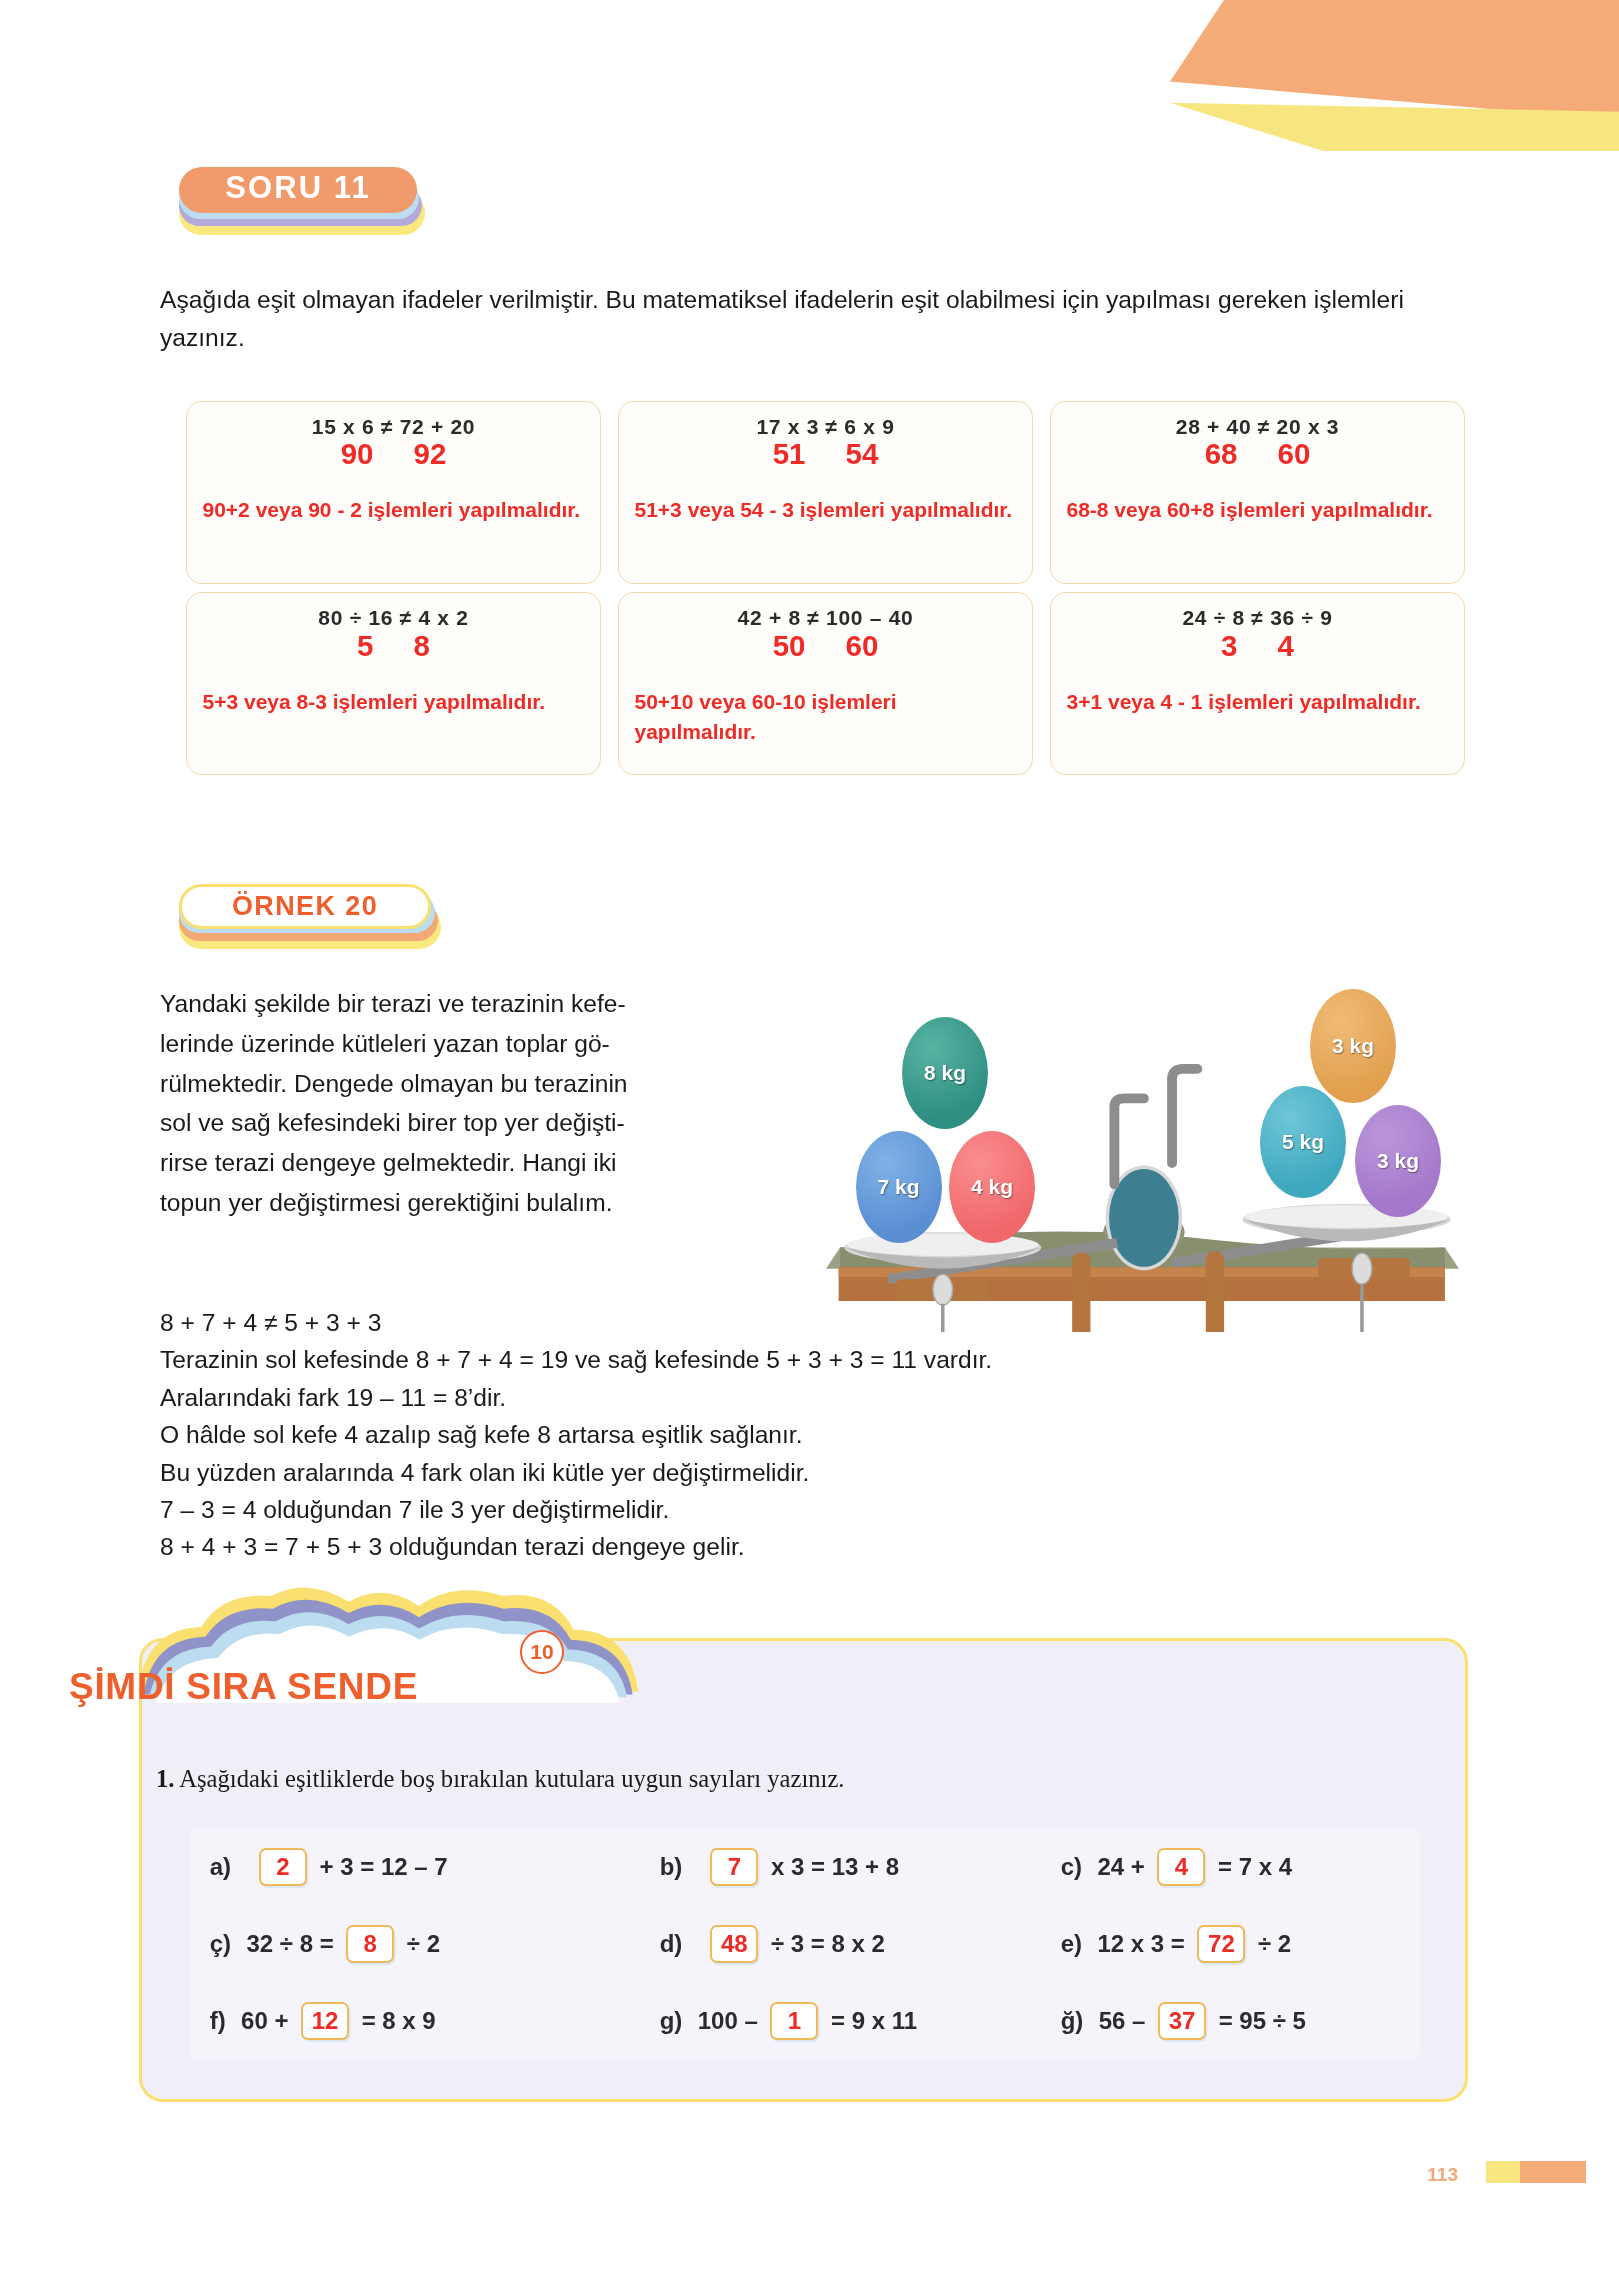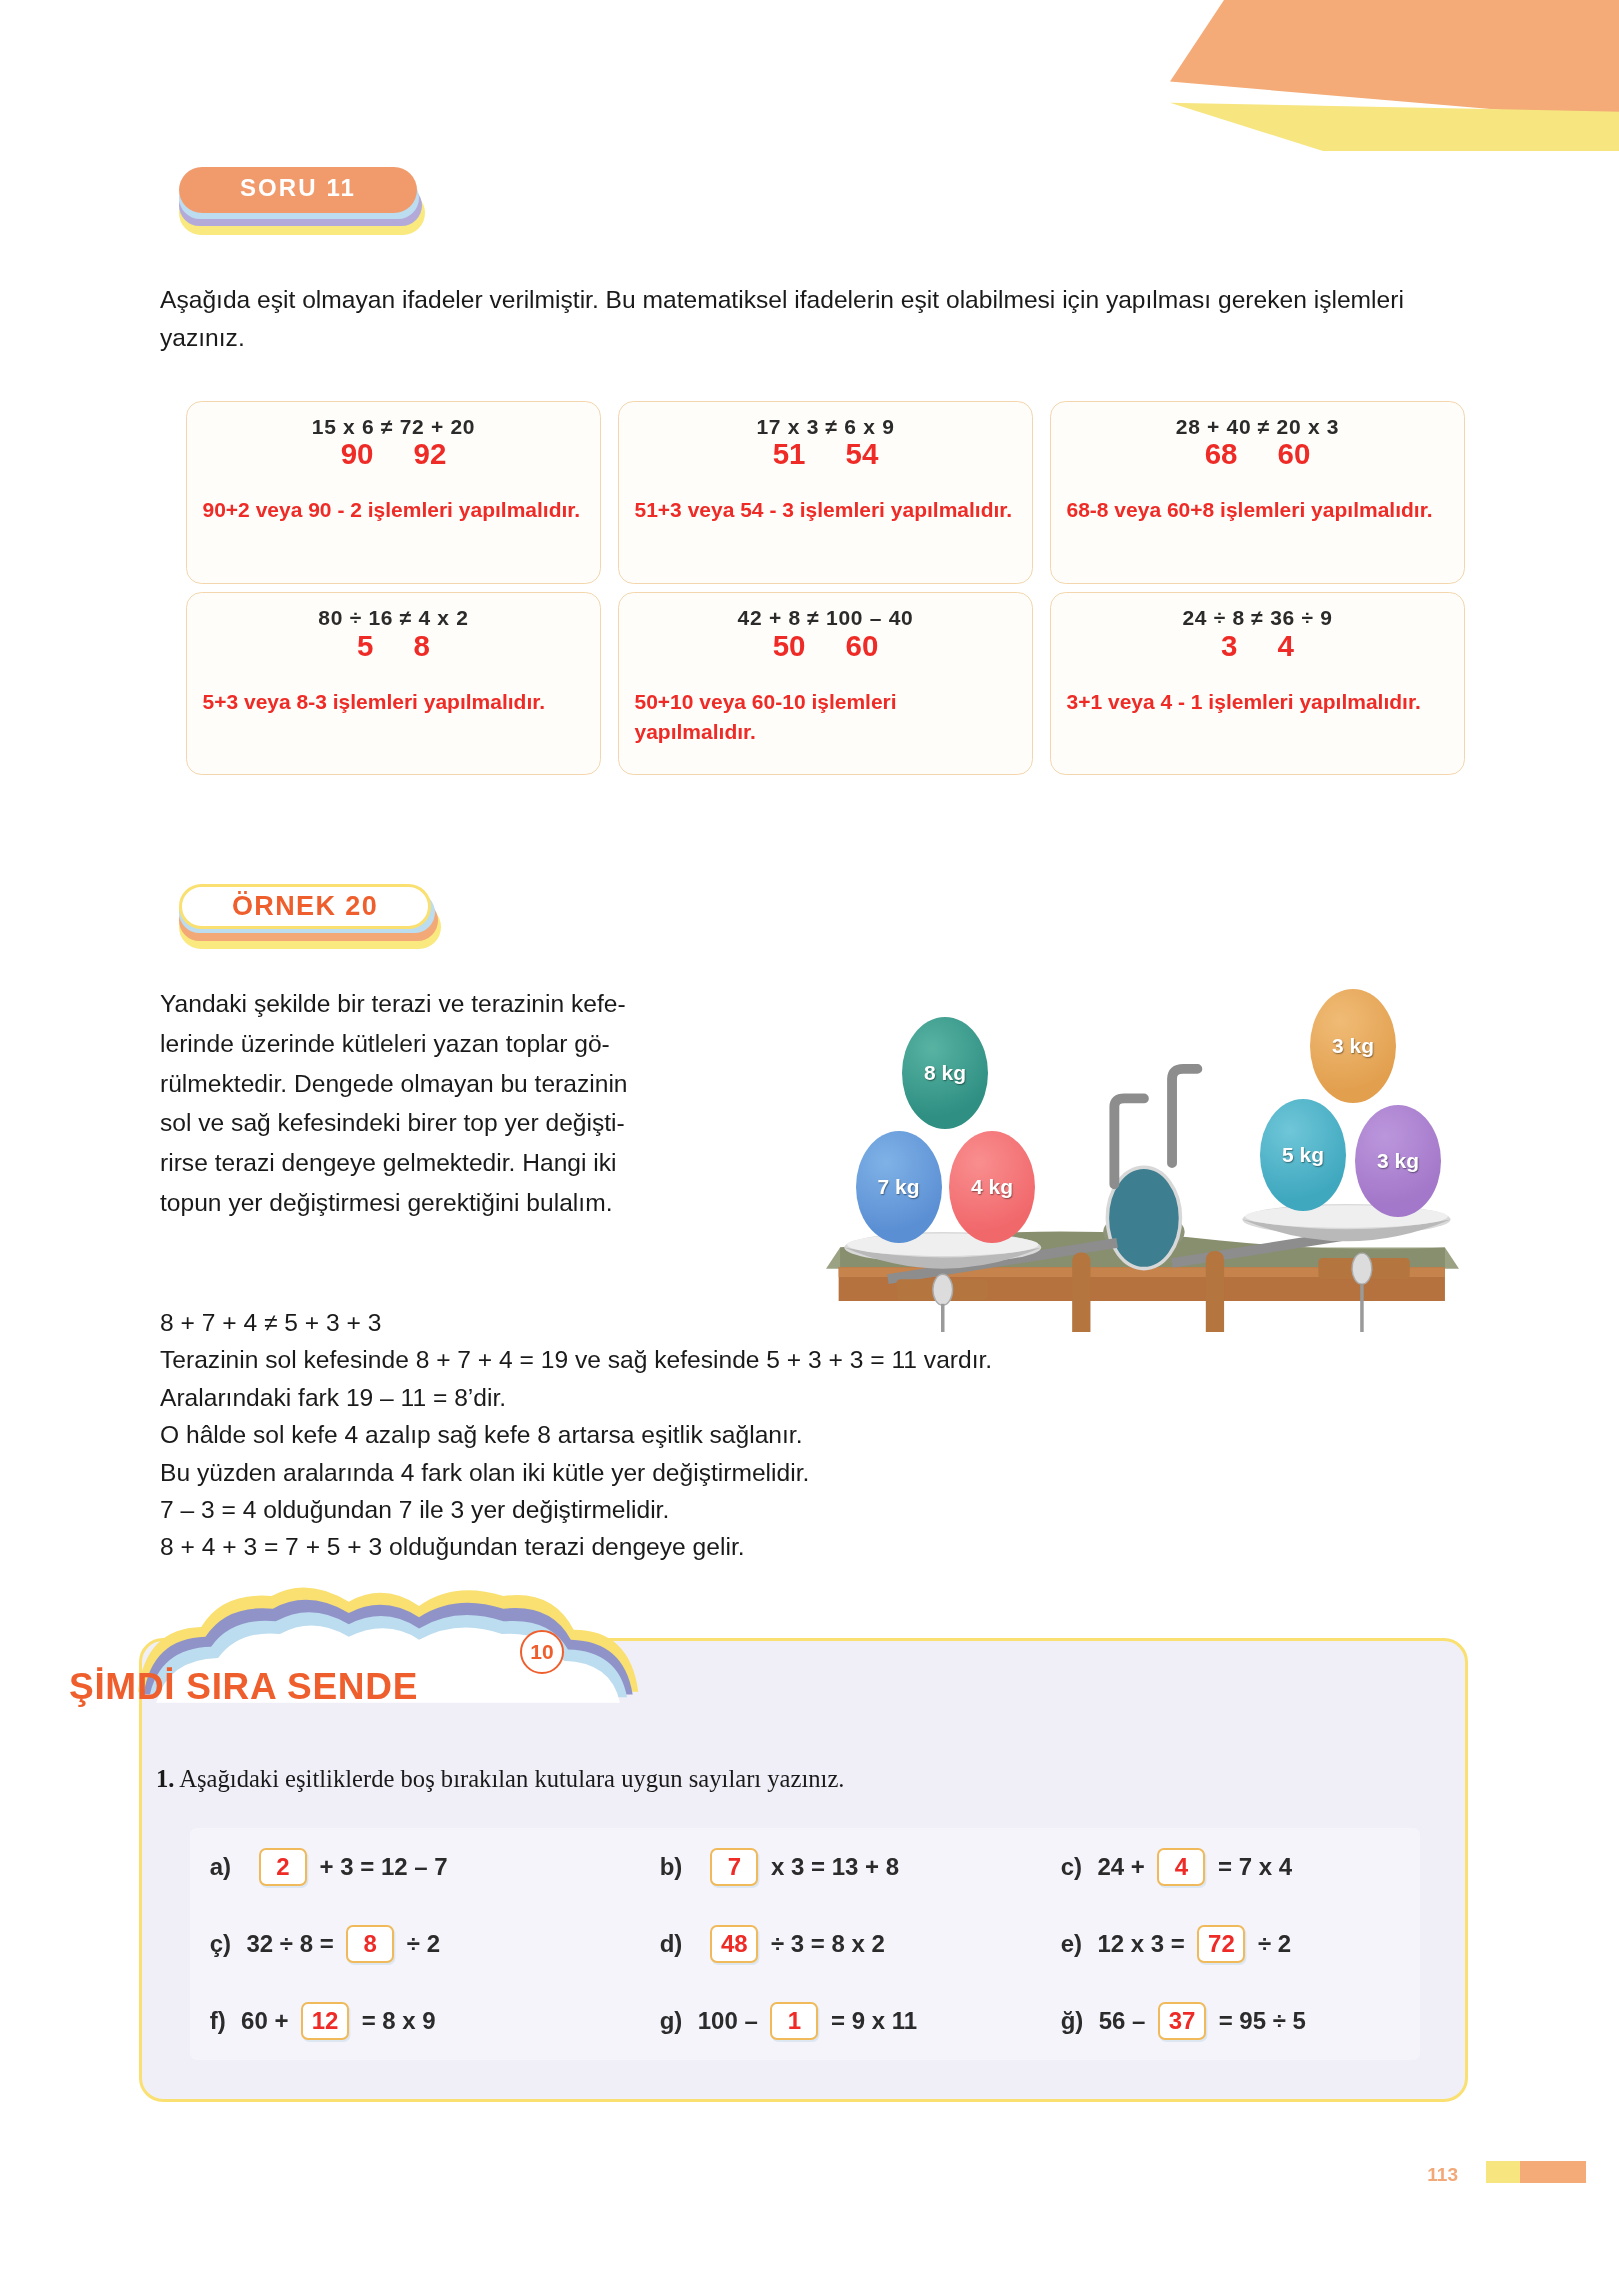--- a/index.html
+++ b/index.html
@@ -38,21 +38,21 @@
     width: 246px; height: 70px;
   }
   #soru-badge .layer { position: absolute; left: 0; border-radius: 35px; }
   #soru-badge .l-yellow { top: 24px; width: 246px; height: 44px; background: #f9e97f; }
   #soru-badge .l-purple { top: 18.3px; width: 243px; height: 41px; background: #b3aada; }
   #soru-badge .l-blue   { top: 9.8px; width: 240px; height: 42px; background: #bcdcef; }
   #soru-badge .l-top    { top: 0;    width: 238px; height: 46px; background: #f19b6d; }
   #soru-badge .label {
     position: absolute; left: 0; top: 0; width: 238px; height: 42px;
     display: flex; align-items: center; justify-content: center;
-    color: #ffffff; font-size: 24px; font-weight: bold; letter-spacing: 2.1px;
+    color: #ffffff; font-size: 31px; font-weight: bold; letter-spacing: 2.1px;
   }
 
   #ornek-badge {
     position: absolute; left: 179px; top: 884px;
     width: 267px; height: 75px;
   }
   #ornek-badge .layer { position: absolute; left: 0; border-radius: 34px; }
   #ornek-badge .l-yellow2 { top: 21px; width: 262px; height: 44px; background: #f9e97f; }
   #ornek-badge .l-orange2 { top: 15.5px; width: 259px; height: 41px; background: #f2a877; }
   #ornek-badge .l-blue2   { top: 8.4px; width: 256px; height: 41px; background: #bcdcef; }
@@ -345,21 +345,21 @@
       <span>7 kg</span>
     </div>
     <div class="ball" style="left:123px; top:193px; width:86px; height:112px; background:radial-gradient(circle at 35% 28%, #f98e8f, #f1686b 70%);">
       <span>4 kg</span>
     </div>
 
     
     <div class="ball" style="left:484px; top:51px; width:86px; height:114px; background:radial-gradient(circle at 35% 28%, #f0bb76, #e2a04f 70%);">
       <span>3 kg</span>
     </div>
-    <div class="ball" style="left:434px; top:161px; width:86px; height:112px; background:radial-gradient(circle at 35% 28%, #6fc6d8, #3fa8bf 70%);">
+    <div class="ball" style="left:434px; top:148px; width:86px; height:112px; background:radial-gradient(circle at 35% 28%, #6fc6d8, #3fa8bf 70%);">
       <span>5 kg</span>
     </div>
     <div class="ball" style="left:529px; top:167px; width:86px; height:112px; background:radial-gradient(circle at 35% 28%, #bb96dc, #a377c9 70%);">
       <span>3 kg</span>
     </div>
   </div>
 
   <div class="solution-lines">
     <div>8 + 7 + 4 ≠ 5 + 3 + 3</div>
     <div>Terazinin sol kefesinde 8 + 7 + 4 = 19 ve sağ kefesinde 5 + 3 + 3 = 11 vardır.</div>

